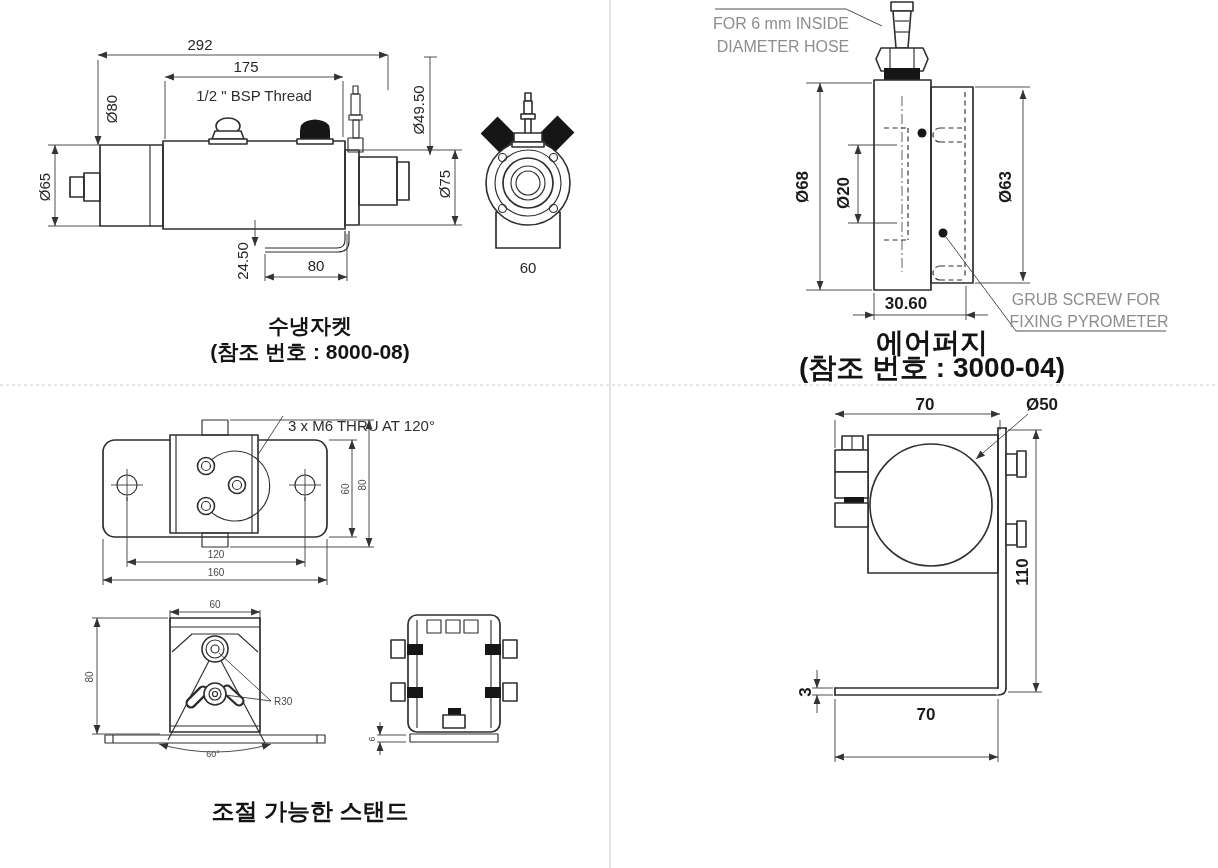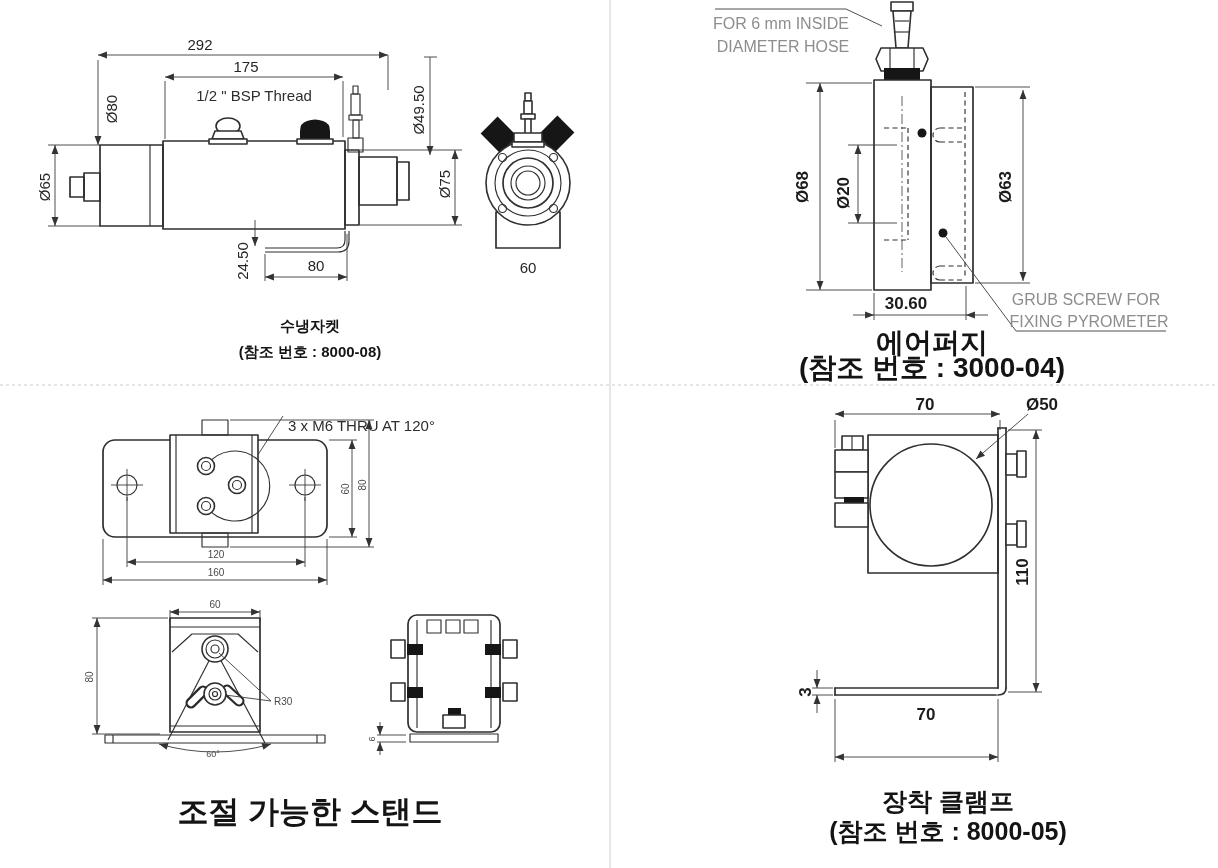--- a/index.html
+++ b/index.html
@@ -19,23 +19,23 @@
   text{font-family:"Liberation Sans",sans-serif;}
   .dm {font-size:15px;fill:#262626;}
   .dmb{font-size:17px;font-weight:700;fill:#1c1c1c;}
   .tn {font-size:10px;fill:#4a4a4a;}
   .tn2{font-size:9px;fill:#4a4a4a;}
   .nt {font-size:16px;fill:#8d8d8d;}
   .nt2{font-size:15px;fill:#2e2e2e;}
   
   .cap{position:absolute;transform:translateX(-50%);text-align:center;color:#141414;
        font-weight:700;white-space:nowrap;}
-  .cap-tl{left:310px;top:313px;font-size:15px;line-height:26px;}
+  .cap-tl{left:310px;top:313px;font-size:21px;line-height:26px;}
   .cap-tr{left:932px;top:330px;font-size:28px;line-height:25px;}
-  .cap-bl{left:310px;top:797px;font-size:31px;line-height:29px;}
+  .cap-bl{left:310px;top:797px;font-size:23px;line-height:29px;}
   .cap-br{left:948px;top:786px;font-size:25px;line-height:30px;}
 </style>
 </head>
 <body>
 
 <div id="stage">
 
 <svg width="1218" height="868" viewBox="0 0 1218 868">
   <defs>
     <marker id="ar" viewBox="0 0 10 8" markerWidth="11" markerHeight="9" refX="9.5" refY="4" orient="auto-start-reverse">
@@ -353,18 +353,14 @@
   <div>수냉자켓</div>
   <div>(참조 번호 : 8000-08)</div>
 </div>
 <div class="cap cap-tr">
   <div>에어퍼지</div>
   <div>(참조 번호 : 3000-04)</div>
 </div>
 <div class="cap cap-bl">
   <div>조절 가능한 스탠드</div>
 </div>
-<div class="cap cap-br">
-  <div>장착 클램프</div>
-  <div>(참조 번호 : 8000-05)</div>
+
 </div>
 
-</div>
-
 </body></html>

